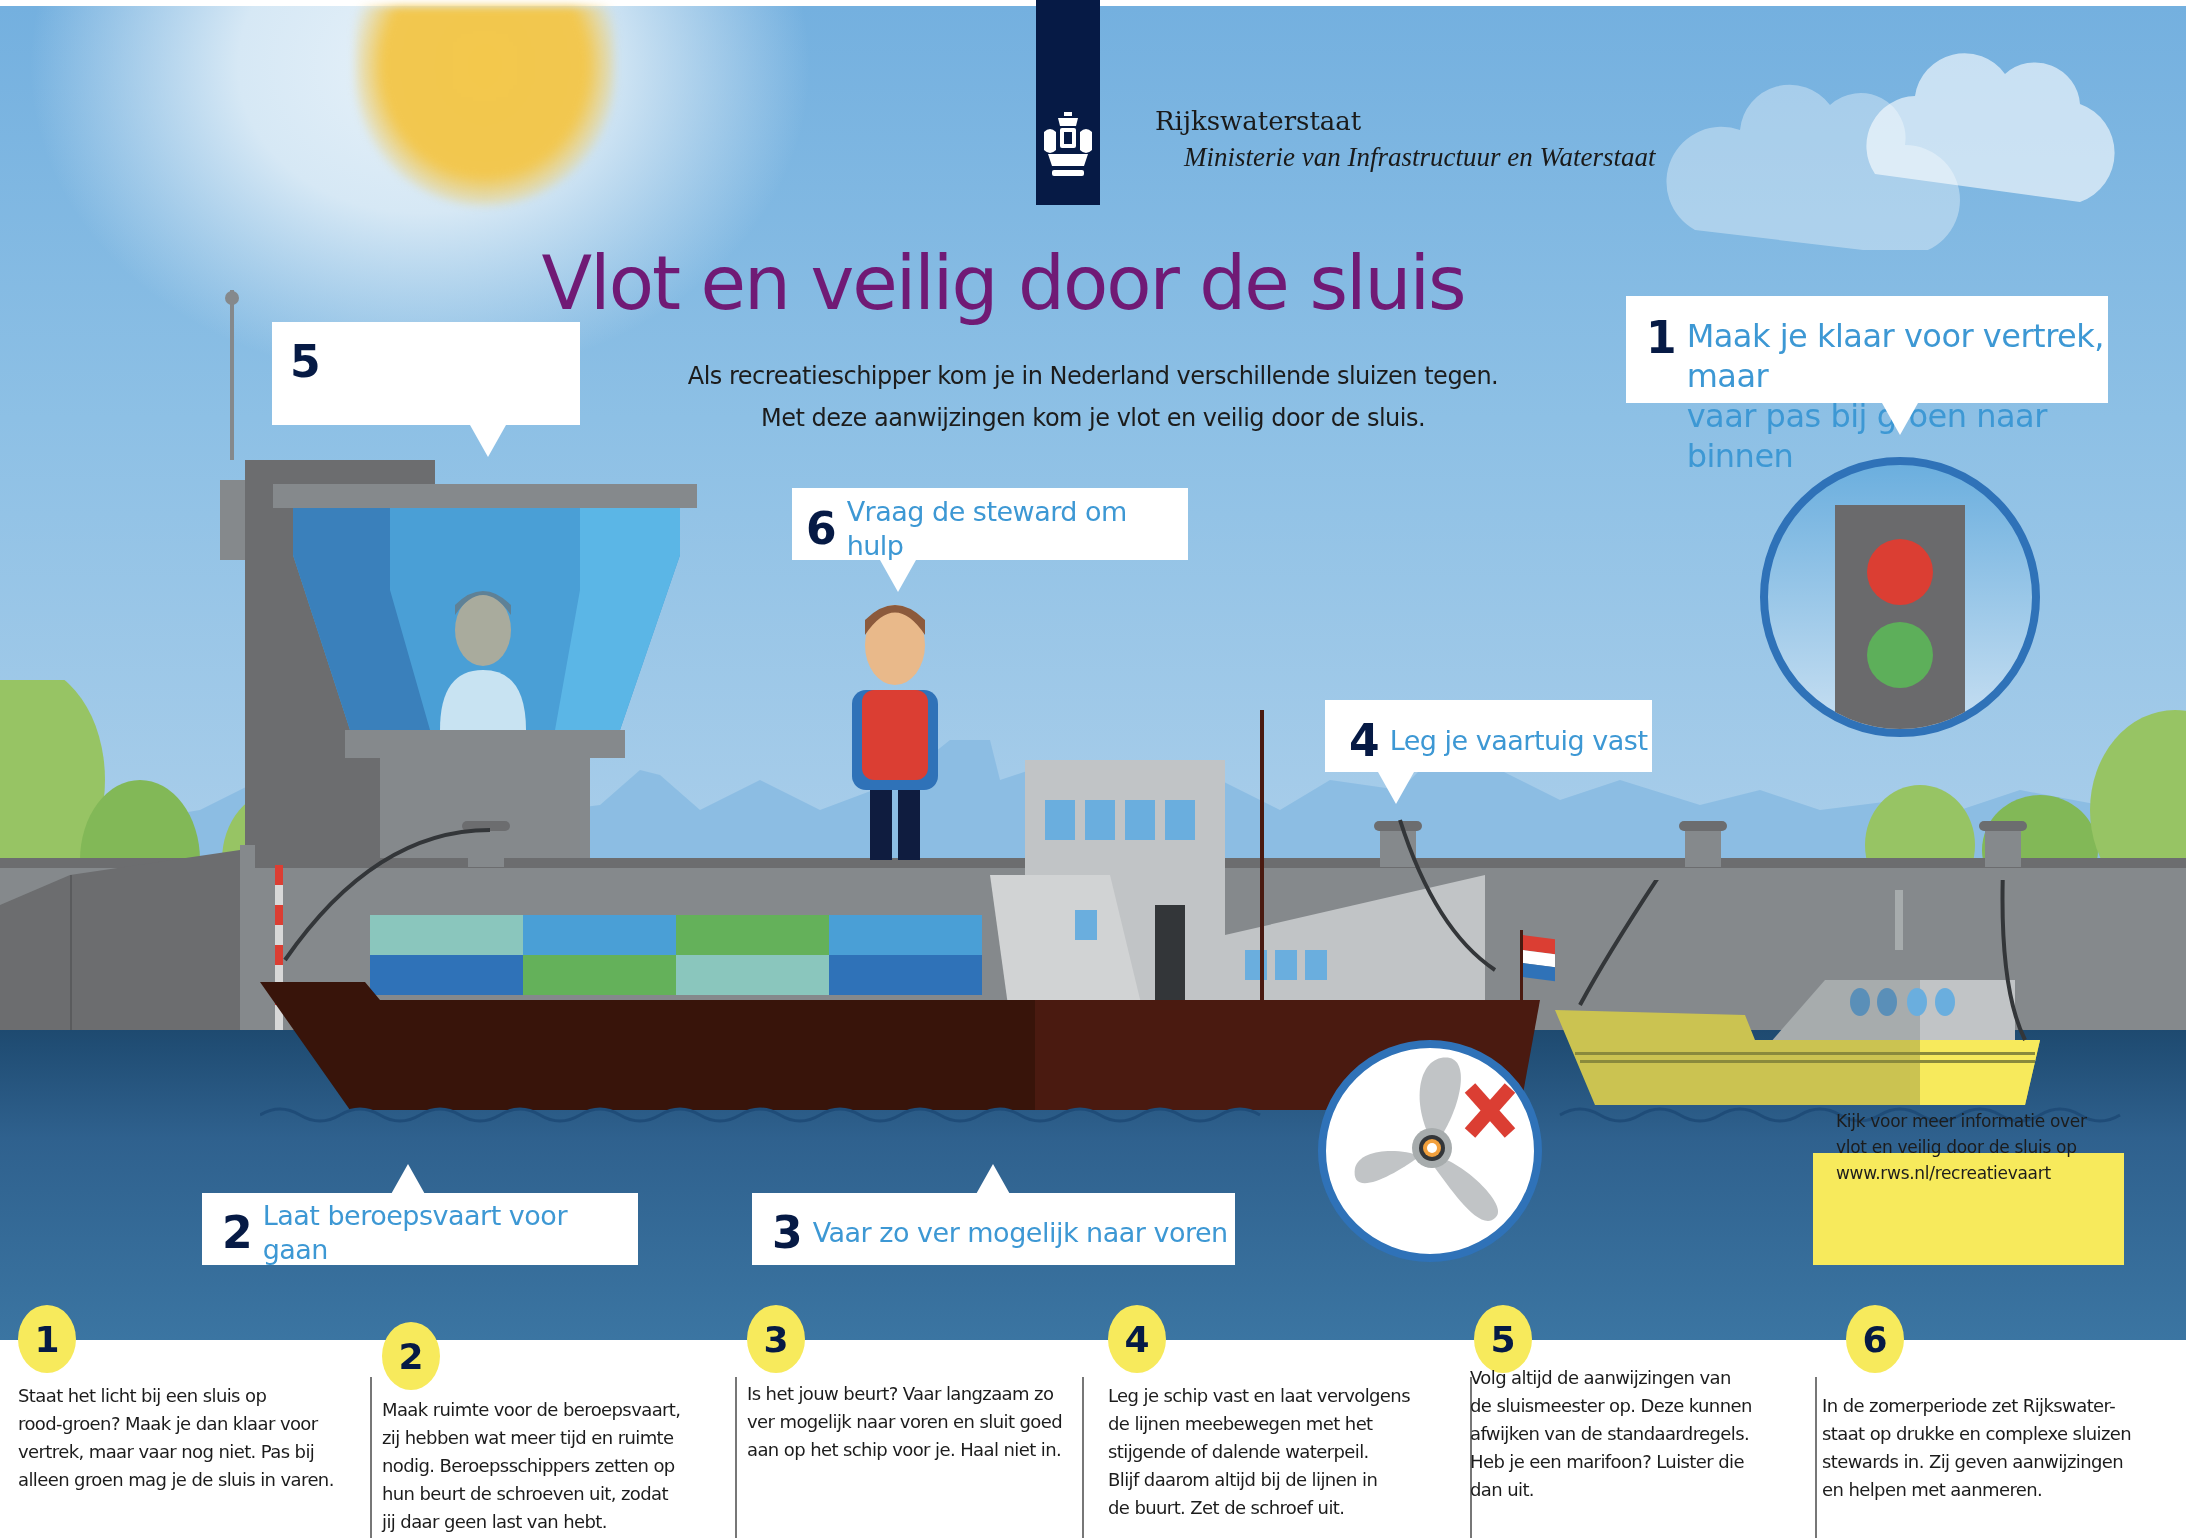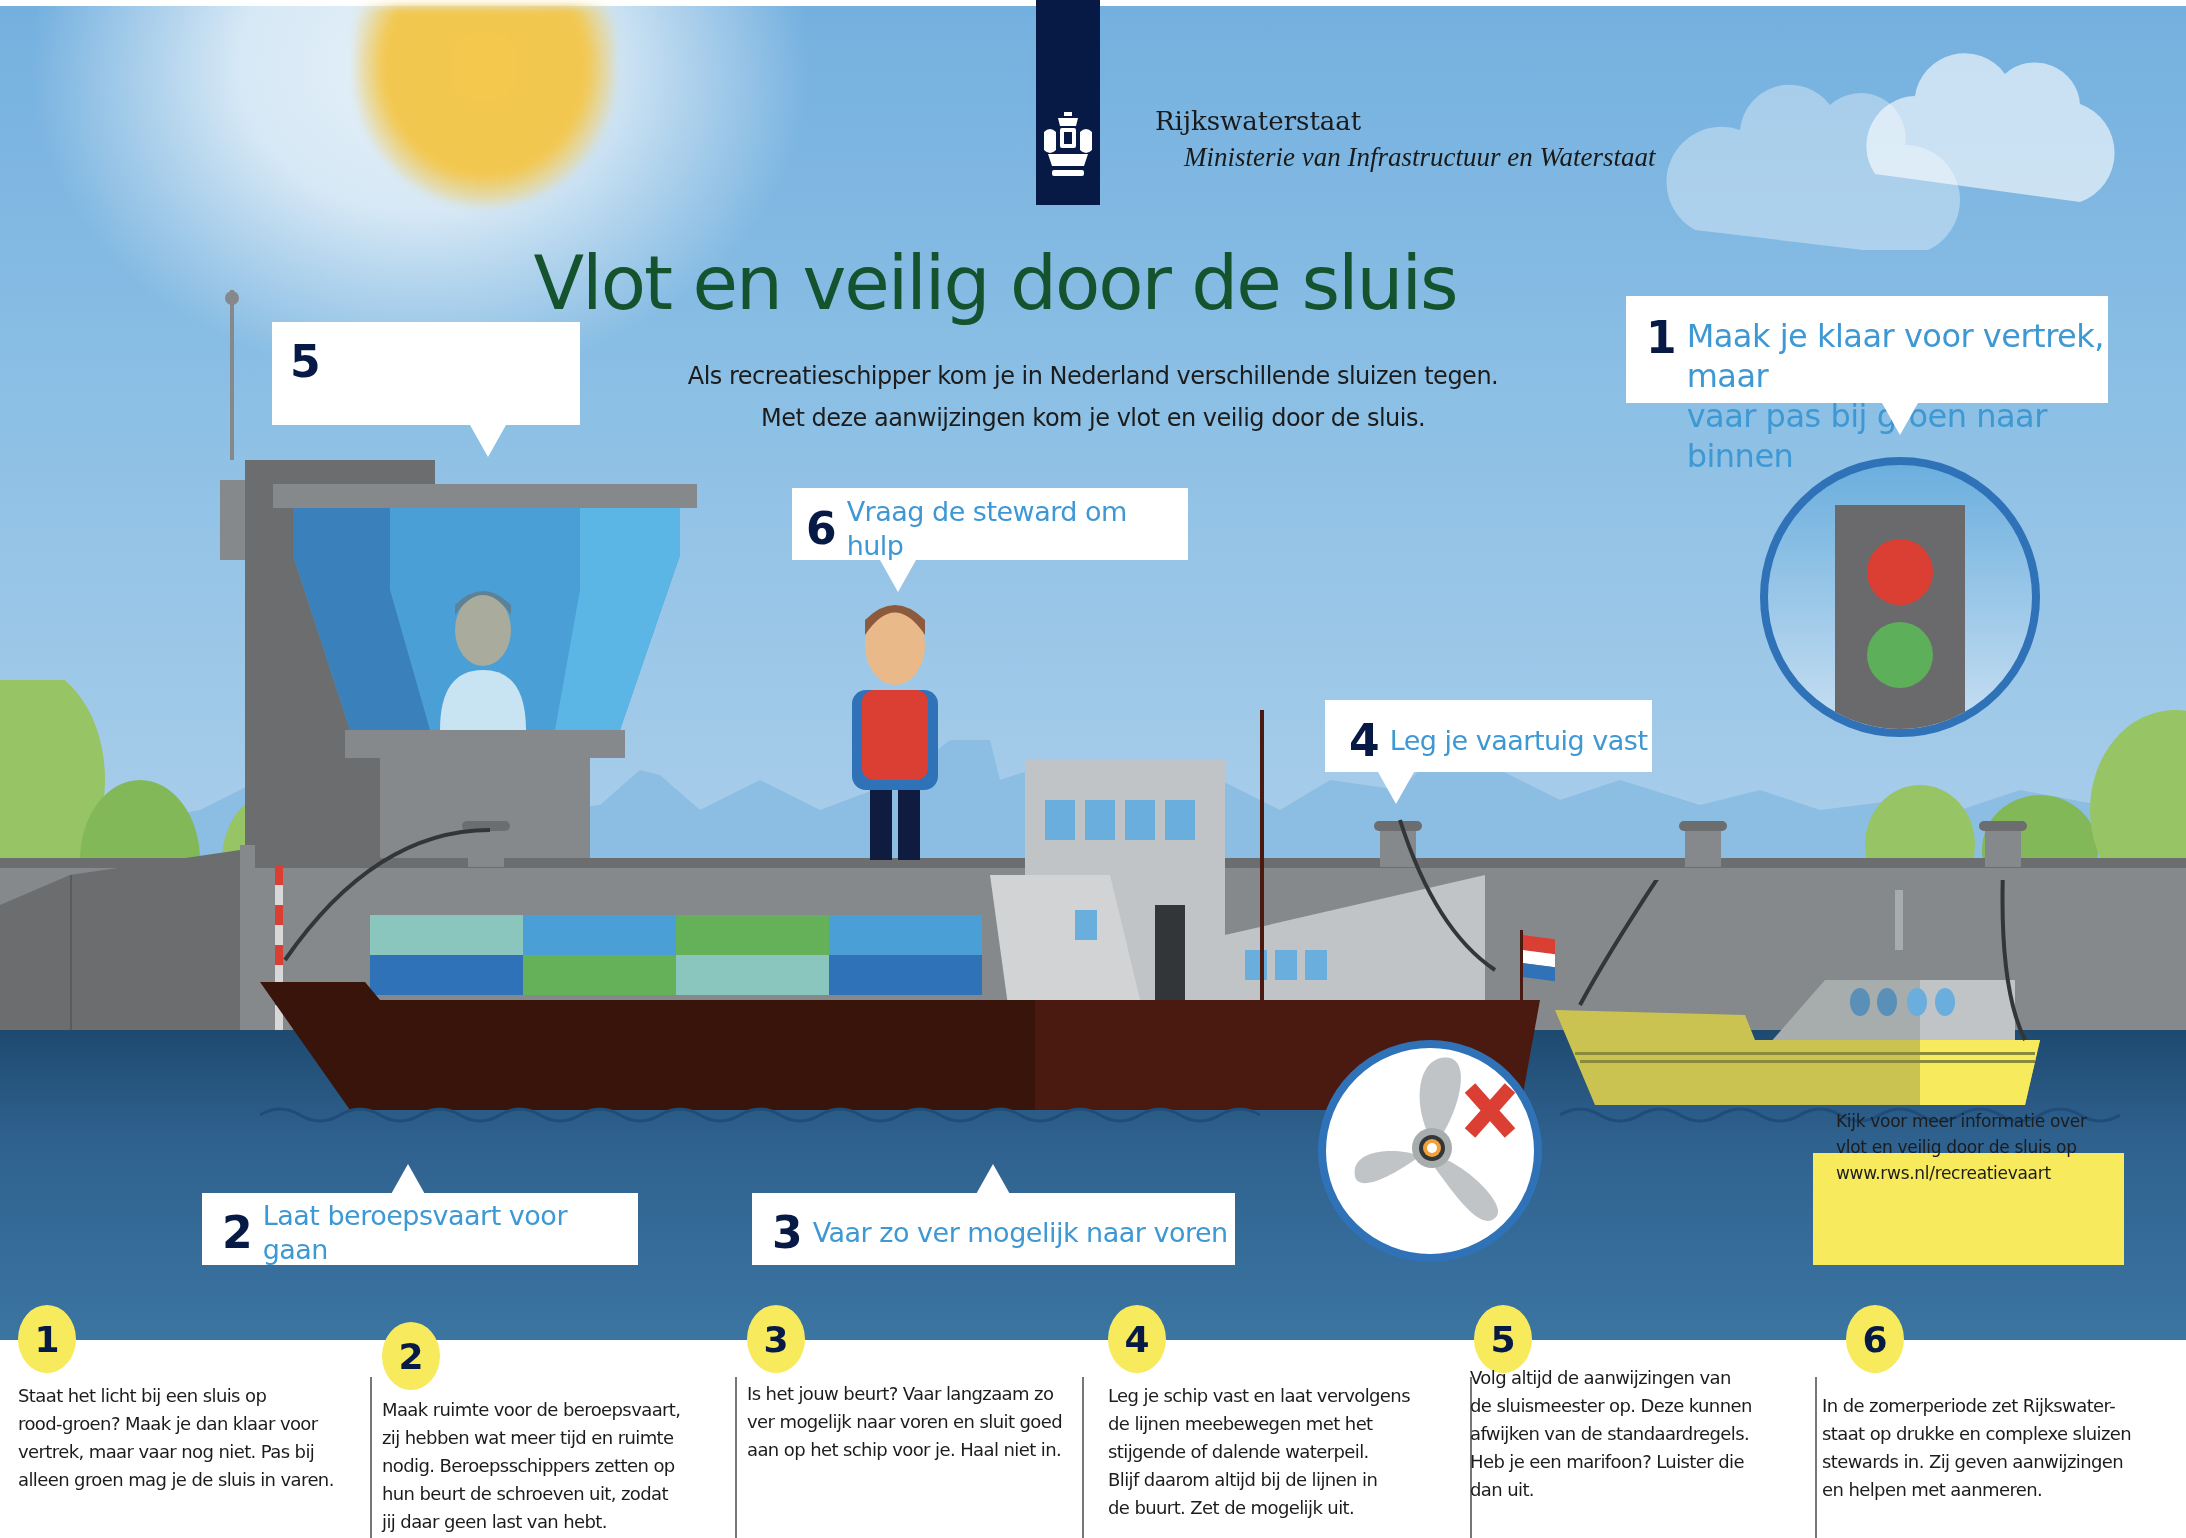--- a/index.html
+++ b/index.html
@@ -10,21 +10,21 @@
                 linear-gradient(180deg, #74b0df 0%, #8dc0e5 40%, #b4d3ec 100%); }
   #sun { left:355px; top:6px; width:260px; height:200px; border-radius:0 0 130px 130px / 0 0 130px 130px;
     background: radial-gradient(ellipse at 50% 30%, #f3c84c 0%, #f2c74f 55%, rgba(242,199,79,0) 75%); filter: blur(4px); }
   .cloud { position:absolute; }
   
   #logo-bar { left:1036px; top:0; width:64px; height:205px; background:#061a45; }
   #logo-emblem { left:1040px; top:110px; width:56px; height:70px; }
   #logo-name { left:1155px; top:106px; font-family:"DejaVu Serif", serif; font-size:26px; color:#1a1a1a; }
   #logo-sub { left:1155px; top:142px; font-family:"Liberation Serif", serif; font-style:italic; font-size:27px; color:#1a1a1a;margin-left:29px; }
   
-  #title { left:8px; width:1974px; top:240px; text-align:center; font-family:"DejaVu Sans", sans-serif; font-weight:normal; font-size:74px; color:#14532d; letter-spacing:-2px; }
+  #title { left:16px; width:1974px; top:240px; text-align:center; font-family:"DejaVu Sans", sans-serif; font-weight:normal; font-size:74px; color:#701a75; letter-spacing:-2px; }
   .subtitle { left:0; width:2186px; text-align:center; font-family:"DejaVu Sans", sans-serif; font-size:24px; color:#1c1c1c; letter-spacing:-0.5px; }
   
   .callout { position:absolute; background:#ffffff; display:flex; align-items:flex-start; }
   .callout .num { font-family:"DejaVu Sans", sans-serif; font-weight:bold; color:#061a45; font-size:44px; line-height:1; margin-right:10px; }
   .callout .txt { font-family:"DejaVu Sans", sans-serif; color:#3d98d4; font-size:27px; line-height:1.25; letter-spacing:-0.5px; }
   .ptr-down { position:absolute; width:0; height:0; border-left:18px solid transparent; border-right:18px solid transparent; border-top:32px solid #ffffff; }
   .ptr-up { position:absolute; width:0; height:0; border-left:18px solid transparent; border-right:18px solid transparent; border-bottom:32px solid #ffffff; }
   
   #city { left:0; top:720px; width:2186px; height:140px; }
   #quay { left:0; top:858px; width:2186px; height:175px; background:#85898c; border-top:10px solid #6c6d6f; }
@@ -322,21 +322,21 @@
       <div>aan op het schip voor je. Haal niet in.</div>
   </div>
 </div>
 <div class="col" style="left:1108px">
   <div class="badge" style="left:0">4</div>
   <div class="coltext" style="top:42px">
     <div>Leg je schip vast en laat vervolgens</div>
       <div>de lijnen meebewegen met het</div>
       <div>stijgende of dalende waterpeil.</div>
       <div>Blijf daarom altijd bij de lijnen in</div>
-      <div>de buurt. Zet de mogelijk uit.</div>
+      <div>de buurt. Zet de schroef uit.</div>
   </div>
 </div>
 <div class="col" style="left:1470px">
   <div class="badge" style="left:4px">5</div>
   <div class="coltext" style="left:0;top:24px">
     <div>Volg altijd de aanwijzingen van</div>
       <div>de sluismeester op. Deze kunnen</div>
       <div>afwijken van de standaardregels.</div>
       <div>Heb je een marifoon? Luister die</div>
       <div>dan uit.</div>

